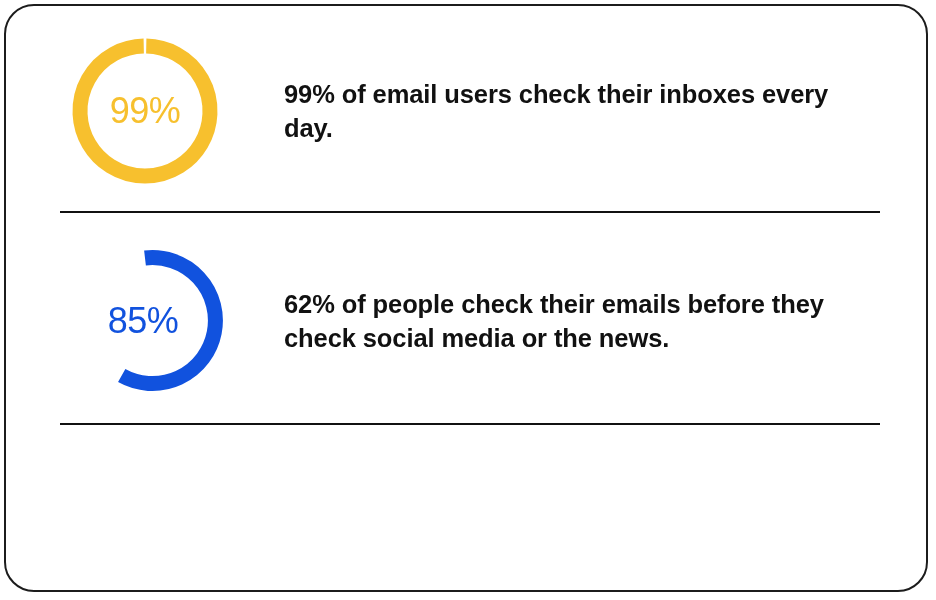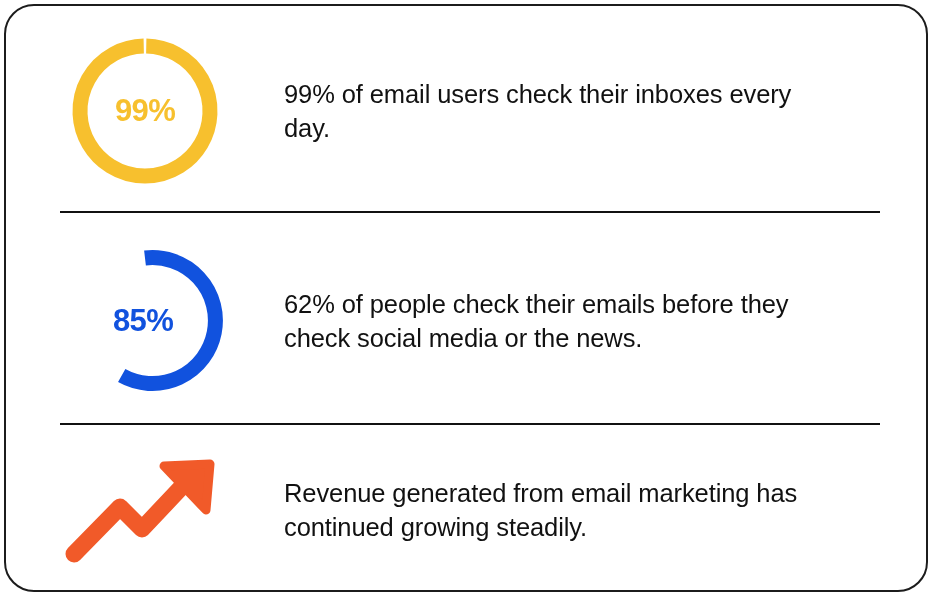--- a/index.html
+++ b/index.html
@@ -52,21 +52,21 @@
   .text-cell {
     flex: 1 1 auto;
     padding-right: 40px;
   }
 
   .stat-text {
     font-family: "Liberation Sans", sans-serif;
     font-size: 25.5px;
     line-height: 1.34;
     color: #111111;
-    font-weight: 400;
+    font-weight: 700;
     letter-spacing: -0.1px;
     margin: 0;
     max-width: 545px;
   }
 
   .donut-wrap {
     position: relative;
     width: 160px;
     height: 160px;
   }
@@ -78,22 +78,22 @@
   .donut-label {
     position: absolute;
     left: 0;
     top: 0;
     width: 160px;
     height: 160px;
     display: flex;
     align-items: center;
     justify-content: center;
     font-family: "Liberation Sans", sans-serif;
-    font-size: 31px;
-    font-weight: 700;
+    font-size: 36px;
+    font-weight: 400;
     letter-spacing: -0.6px;
     pointer-events: none;
   }
   #donut-label-99 { color: #F7C02E; }
   #donut-label-56 { color: #1152DE; transform: translateX(-2px); }
 
   .divider {
     position: absolute;
     left: 54px;
     width: 820px;
@@ -145,29 +145,14 @@
         <div class="donut-label" id="donut-label-56">85%</div>
       </div>
     </div>
     <div class="text-cell">
       <p class="stat-text">62% of people check their emails before they check social media or the news.</p>
     </div>
   </div>
 
   <div class="divider" id="divider-2"></div>
 
-  <div class="stat-row" id="stat-row-3">
-    <div class="visual-cell">
-      <div class="arrow-wrap">
-        <svg viewBox="0 0 170 120" xmlns="http://www.w3.org/2000/svg" aria-hidden="true">
-
-          <polyline points="16,104 62,57 84,79 133,27" fill="none" stroke="#F15A29" stroke-width="17" stroke-linecap="round" stroke-linejoin="round"></polyline>
-
-          <path d="M 106 16 L 152 14 L 148 60 Z" fill="#F15A29" stroke="#F15A29" stroke-width="9" stroke-linejoin="round"></path>
-        </svg>
-      </div>
-    </div>
-    <div class="text-cell">
-      <p class="stat-text">Revenue generated from email marketing has continued growing steadily.</p>
-    </div>
-  </div>
 
 </div>
 
 </body></html>

